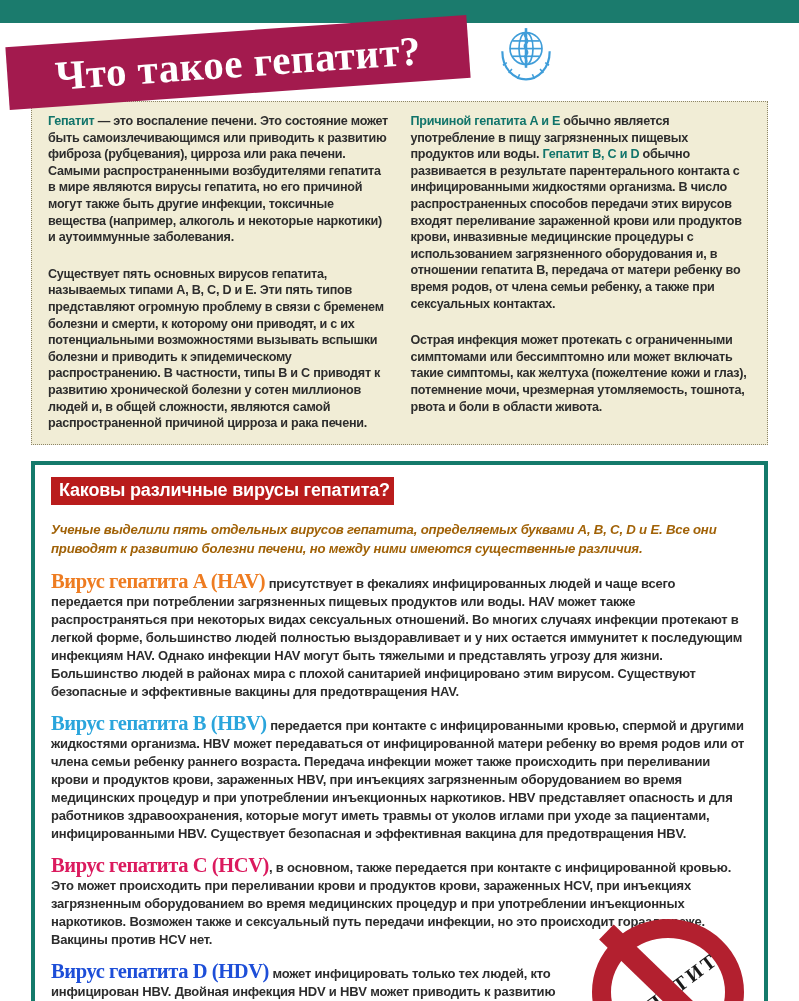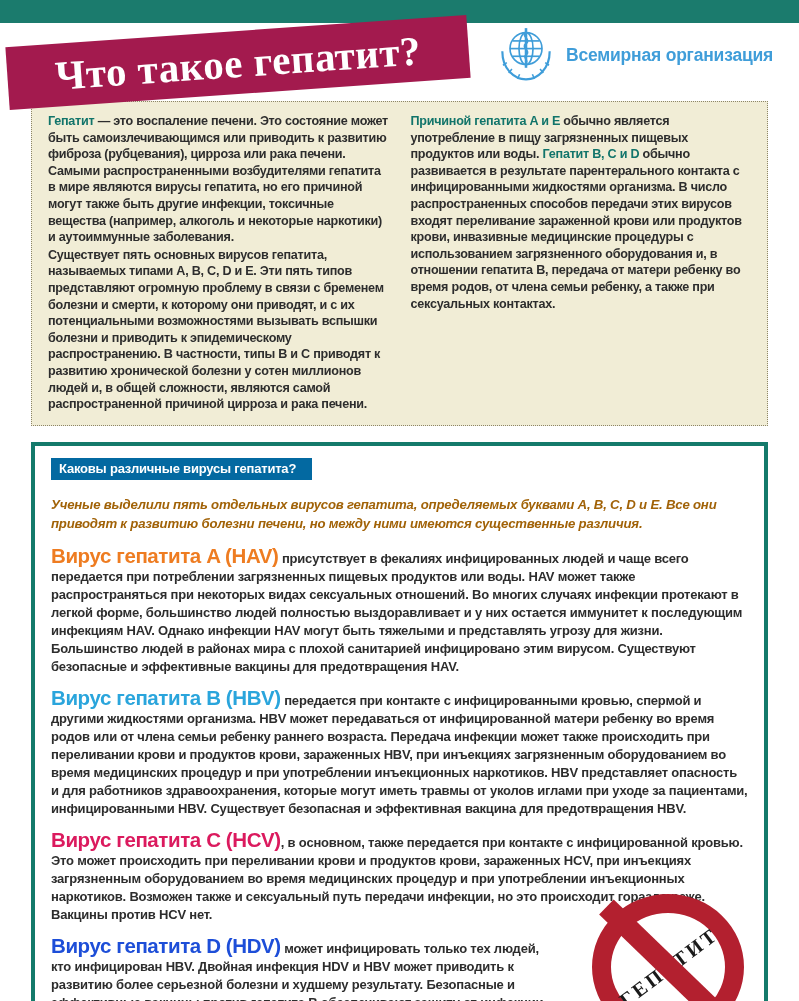--- a/index.html
+++ b/index.html
@@ -21,38 +21,38 @@
   .who { position:absolute; left:494px; top:0px; display:flex; align-items:center; gap:8px; }
   .who-logo svg { display:block; }
   .who-name { color:#3f9dd9; font-weight:bold; font-size:17.5px; line-height:1.18; letter-spacing:-0.2px; }
 
   .intro-box {
     margin:0 31px; background:#f1edd6; border:1px dotted #8d8668;
     padding:11px 16px 12px 16px; display:flex; gap:22px; min-height:296px;
   }
   .intro-col { flex:1; font-size:12.6px; line-height:16.6px; font-weight:700;
     color:#2d2d2d; letter-spacing:-0.25px; }
-  .intro-col p + p { margin-top:1px; }
+  .intro-col p + p { margin-top:20px; }
   .teal-lead { color:#11746a; }
 
   .viruses-box {
     margin:16px 31px 0 31px; background:#ffffff; border:4px solid #147a6b;
     padding:12px 16px 14px 16px; min-height:568px;
   }
   .section-badge {
-    display:inline-block; background:#0369a1; color:#ffffff;
-    font-size:13px; font-weight:700; padding:3px 16px 4px 8px; letter-spacing:-0.2px;
+    display:inline-block; background:#b91c1c; color:#ffffff;
+    font-size:18px; font-weight:700; padding:3px 4px 4px 8px; letter-spacing:-0.2px;
   }
   .section-intro {
     margin-top:15px; font-style:italic; font-weight:700; font-size:13.2px;
     line-height:1.5; color:#a16207; letter-spacing:-0.2px; max-width:715px;
   }
   .virus-item { margin-top:13px; font-size:13px; line-height:18px; font-weight:700;
     color:#2d2d2d; letter-spacing:-0.2px; }
-  .virus-name { font-size:20.5px; font-weight:800; letter-spacing:-0.4px; }
+  .virus-name { font-size:20.5px; font-weight:800; letter-spacing:-0.4px;font-family:Liberation Serif, serif; }
 
   .stamp-float { float:right; width:180px; height:132px; margin:4px 0 4px 10px; position:relative; }
   .stamp { position:absolute; top:-38px; right:-2px; width:162px; height:156px; }
   .stamp-ring {
     position:absolute; left:4px; top:4px; width:152px; height:146px;
     border:19px solid #b3202f; border-radius:50%;
   }
   .stamp-slash {
     position:absolute; left:-6px; top:67px; width:174px; height:21px;
     background:#b3202f; transform:rotate(44deg);
@@ -84,32 +84,32 @@
             <line x1="29" y1="28" x2="71" y2="28"></line>
             <line x1="29" y1="52" x2="71" y2="52"></line>
           </g>
           <line x1="50" y1="8" x2="50" y2="70" stroke="#3f9dd9" stroke-width="4"></line>
           <path d="M50 14 C41 20 59 26 50 32 C41 38 59 44 50 50 C44 54 55 58 50 63" stroke="#3f9dd9" stroke-width="2.6" fill="none"></path>
           <path d="M13 44 C13 72 32 88 50 88 C68 88 87 72 87 44" stroke="#3f9dd9" stroke-width="3.4" fill="none"></path>
           <path d="M20 62 l-6 4 M28 72 l-5 6 M40 80 l-3 7 M80 62 l6 4 M72 72 l5 6 M60 80 l3 7" stroke="#3f9dd9" stroke-width="2.4" fill="none"></path>
         </svg>
       </div>
       <div class="who-name">
-        <div>Всемирная организация</div>
       </div>
     </div>
   </div>
 
   <div class="intro-box">
     <div class="intro-col">
       <p><span class="teal-lead">Гепатит</span><span> — это воспаление печени. Это состояние может быть самоизлечивающимся или приводить к развитию фиброза (рубцевания), цирроза или рака печени. Самыми распространенными возбудителями гепатита в мире являются вирусы гепатита, но его причиной могут также быть другие инфекции, токсичные вещества (например, алкоголь и некоторые наркотики) и аутоиммунные заболевания.</span></p>
       <p>Существует пять основных вирусов гепатита, называемых типами A, B, C, D и E. Эти пять типов представляют огромную проблему в связи с бременем болезни и смерти, к которому они приводят, и с их потенциальными возможностями вызывать вспышки болезни и приводить к эпидемическому распространению. В частности, типы B и C приводят к развитию хронической болезни у сотен миллионов людей и, в общей сложности, являются самой распространенной причиной цирроза и рака печени.</p>
     </div>
     <div class="intro-col">
       <p><span class="teal-lead">Причиной гепатита A и E</span><span> обычно является употребление в пищу загрязненных пищевых продуктов или воды. </span><span class="teal-lead">Гепатит B, C и D</span><span> обычно развивается в результате парентерального контакта с инфицированными жидкостями организма. В число распространенных способов передачи этих вирусов входят переливание зараженной крови или продуктов крови, инвазивные медицинские процедуры с использованием загрязненного оборудования и, в отношении гепатита B, передача от матери ребенку во время родов, от члена семьи ребенку, а также при сексуальных контактах.</span></p>
+      <p>Острая инфекция может протекать с ограниченными симптомами или бессимптомно или может включать такие симптомы, как желтуха (пожелтение кожи и глаз), потемнение мочи, чрезмерная утомляемость, тошнота, рвота и боли в области живота.</p>
     </div>
   </div>
 
   <div class="viruses-box">
     <div class="section-badge">Каковы различные вирусы гепатита?</div>
     <div class="section-intro">Ученые выделили пять отдельных вирусов гепатита, определяемых буквами A, B, C, D и E. Все они приводят к развитию болезни печени, но между ними имеются существенные различия.</div>
 
     <p class="virus-item"><span class="virus-name" style="color: rgb(238, 124, 33);">Вирус гепатита A (HAV)</span><span> присутствует в фекалиях инфицированных людей и чаще всего передается при потреблении загрязненных пищевых продуктов или воды. HAV может также распространяться при некоторых видах сексуальных отношений. Во многих случаях инфекции протекают в легкой форме, большинство людей полностью выздоравливает и у них остается иммунитет к последующим инфекциям HAV. Однако инфекции HAV могут быть тяжелыми и представлять угрозу для жизни. Большинство людей в районах мира с плохой санитарией инфицировано этим вирусом. Существуют безопасные и эффективные вакцины для предотвращения HAV.</span></p>
 
     <p class="virus-item"><span class="virus-name" style="color: rgb(42, 165, 220);">Вирус гепатита B (HBV)</span><span> передается при контакте с инфицированными кровью, спермой и другими жидкостями организма. HBV может передаваться от инфицированной матери ребенку во время родов или от члена семьи ребенку раннего возраста. Передача инфекции может также происходить при переливании крови и продуктов крови, зараженных HBV, при инъекциях загрязненным оборудованием во время медицинских процедур и при употреблении инъекционных наркотиков. HBV представляет опасность и для работников здравоохранения, которые могут иметь травмы от уколов иглами при уходе за пациентами, инфицированными HBV. Существует безопасная и эффективная вакцина для предотвращения HBV.</span></p>

